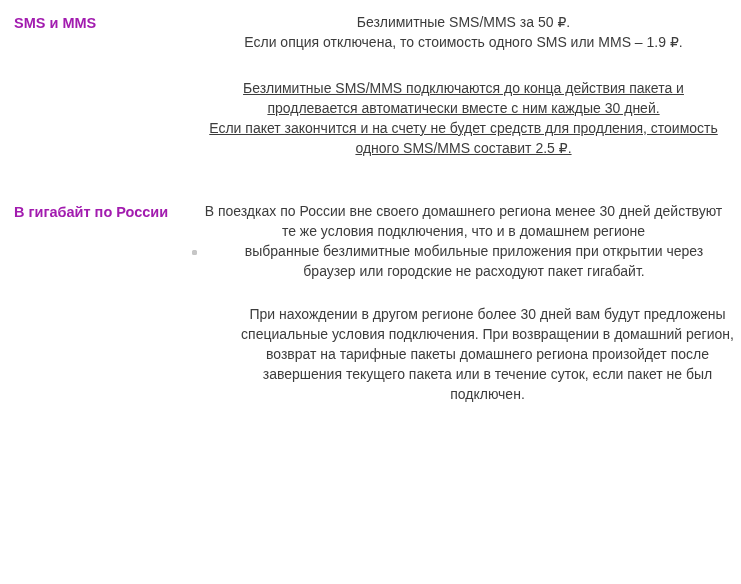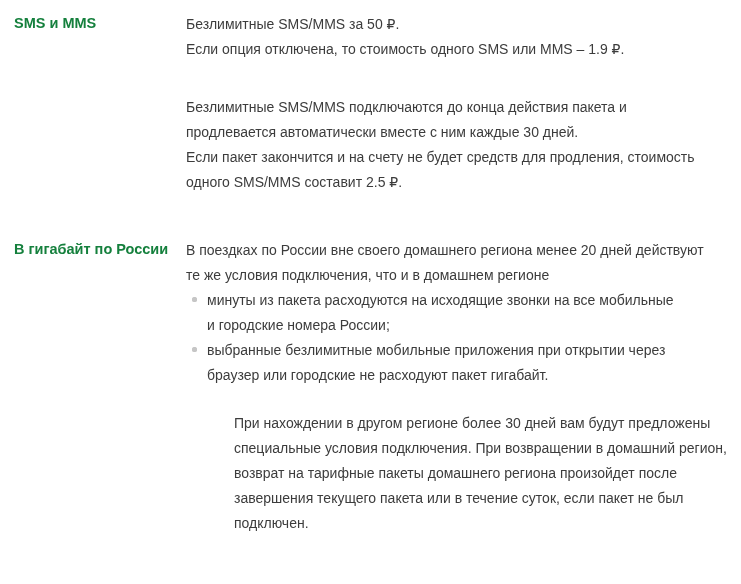--- a/index.html
+++ b/index.html
@@ -20,32 +20,33 @@
     grid-template-columns: 172px 1fr;
     align-items: start;
   }
   .section + .section {
     margin-top: 43px;
   }
   .section-label {
     font-weight: bold;
     font-size: 14.5px;
     line-height: 23px;
-    color: #15803d;
+    color: #a21caf;
     padding-right: 10px;
   }
   .content {
     width: 555px;
     font-size: 14px;
-    line-height: 25px;
+    line-height: 20px;
+    text-align: center;
   }
   .content p {
     white-space: pre-line;
   }
-  .content p + p { margin-top: 33px; }
+  .content p + p { margin-top: 26px; text-decoration: underline; }
   .content ul {
     list-style: none;
   }
   .content li {
     position: relative;
     padding-left: 21px;
   }
   .content li .bullet {
     position: absolute;
     left: 6px;
@@ -73,30 +74,25 @@
       <p>Безлимитные SMS/MMS подключаются до конца действия пакета и
 продлевается автоматически вместе с ним каждые 30 дней.
 Если пакет закончится и на счету не будет средств для продления, стоимость
 одного SMS/MMS составит 2.5 ₽.</p>
     </div>
   </div>
 
   <div class="section">
     <div class="section-label">В гигабайт по России</div>
     <div class="content">
-      <p>В поездках по России вне своего домашнего региона менее 20 дней действуют
+      <p>В поездках по России вне своего домашнего региона менее 30 дней действуют
 те же условия подключения, что и в домашнем регионе</p>
       <ul>
         <li>
           <span class="bullet"></span>
-        </li>
-        <li>
-          <span class="bullet"></span>
-          <span class="li-text">минуты из пакета расходуются на исходящие звонки на все мобильные
-и городские номера России;</span>
         </li>
         <li>
           <span class="bullet"></span>
         </li>
         <li>
           <span class="bullet"></span>
           <span class="li-text">выбранные безлимитные мобильные приложения при открытии через
 браузер или городские не расходуют пакет гигабайт.</span>
         </li>
       </ul>

